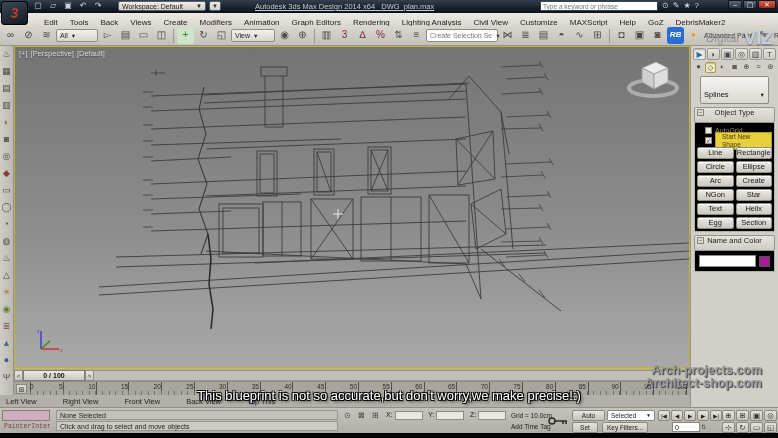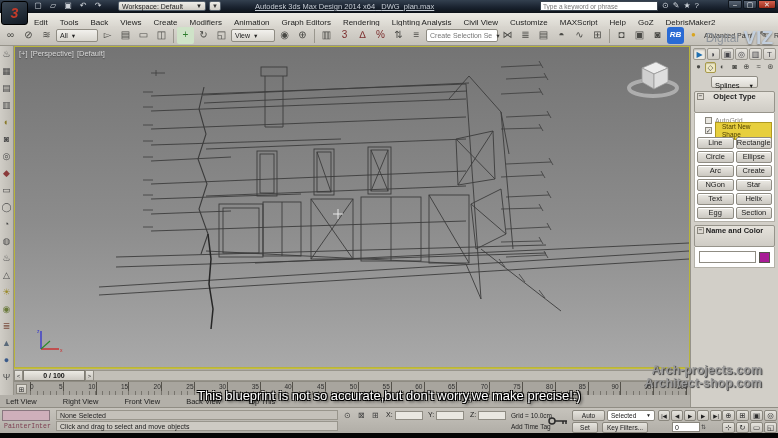--- a/index.html
+++ b/index.html
@@ -27,21 +27,21 @@
   .tb-icons { position:absolute; left:662px; top:1px; display:flex; gap:4px; }
   .tb-icons .qi { font-size:8px; color:#cdd3da; line-height:10px; }
   .winbtns { position:absolute; right:2px; top:0; display:flex; gap:1px; }
   .winbtn { width:14px; height:9px; font-size:7px; line-height:8px; text-align:center; color:#eee;
     background:linear-gradient(#5a6675,#2c3642); border:1px solid #10161d; border-radius:0 0 2px 2px; }
   .winbtn.close { background:linear-gradient(#d2614e,#9c2c1c); width:18px; }
 
   
   .menubar { position:absolute; left:0; top:13px; width:778px; height:19px;
     background:linear-gradient(180deg,#ecea e4,#d6d3cc); background:linear-gradient(180deg,#eceae4,#d3d0c9);
-    border-bottom:1px solid #a5a29a; display:flex; align-items:center; padding-left:28px; gap:0; }
+    border-bottom:1px solid #a5a29a; display:flex; align-items:center; padding-left:38px; gap:0; }
   .menu-item { font-size:8px; color:#1c1c1c; padding:0 6px; white-space:nowrap; }
 
   
   .toolbar { position:absolute; left:0; top:26px; width:778px; height:20px;
     background:linear-gradient(180deg,#d9d6cf,#c4c1ba); border-bottom:1px solid #97948b;
     display:flex; align-items:center; padding:0 2px; gap:1px; }
   .tbi { width:17px; height:17px; font-size:10px; line-height:16px; text-align:center; color:#4a4a46;
     border-radius:2px; flex:0 0 auto; }
   .tbsep { width:1px; height:14px; background:#9a978e; margin:0 2px; flex:0 0 auto; }
   .dd { height:13px; background:linear-gradient(#f2f1ed,#d8d5ce); border:1px solid #8f8c83; border-radius:2px;
@@ -69,29 +69,29 @@
   
   .cmdpanel { position:absolute; left:690px; top:46px; width:88px; height:361px;
     background:#d2cfc8; border-left:1px solid #96938a; font-size:8px; }
   .cp-tabs { display:flex; gap:1px; padding:2px 2px 1px 2px; }
   .cp-tab { width:13px; height:12px; font-size:8px; line-height:11px; text-align:center; color:#45454a;
     background:linear-gradient(#e6e4de,#cdcac3); border:1px solid #9a978e; border-radius:2px; }
   .cp-tab.active { background:#efece4; color:#1f6fb0; box-shadow:inset 0 1px 2px rgba(0,0,0,.25); }
   .cp-cats { display:flex; gap:1px; padding:1px 2px 2px 2px; }
   .cp-cat { width:11px; height:11px; font-size:7.5px; line-height:10px; text-align:center; color:#4a4a46; border-radius:2px; }
   .cp-cat.active { background:#efe9c4; border:1px solid #a89a4a; box-shadow:inset 0 1px 1px rgba(0,0,0,.2); }
-  .cp-dd { margin:1px 20px; height:12px; background:linear-gradient(#f4f3ef,#dcd9d2); border:1px solid #8f8c83;
-    border-radius:2px; font-size:7.5px; line-height:10px; padding:4px 3px; color:#111; }
+  .cp-dd { margin:1px 9px; height:12px; background:linear-gradient(#f4f3ef,#dcd9d2); border:1px solid #8f8c83;
+    border-radius:2px; font-size:7.5px; line-height:10px; padding:13px 3px; color:#111; }
   .cp-dd .car { float:right; font-size:5.5px; line-height:10px; }
   .rollout { margin:3px 3px 0 3px; }
-  .roll-head { height:22px; background:linear-gradient(#e6e3dc,#cfccc5); border:1px solid #97948b; border-radius:2px;
-    font-size:7.5px; font-weight:bold; color:#222; text-align:center; line-height:9px; position:relative; }
+  .roll-head { height:16px; background:linear-gradient(#e6e3dc,#cfccc5); border:1px solid #97948b; border-radius:2px;
+    font-size:7.5px; font-weight:normal; color:#222; text-align:center; line-height:9px; position:relative; }
   .roll-head .minus { position:absolute; left:2px; top:1px; width:7px; height:7px; border:1px solid #8a877e;
     font-size:6px; line-height:5px; text-align:center; color:#444; background:#ddd9d2; }
-  .roll-body { border:1px solid #b4b1a8; border-top:none; padding:2px; background:#ffffff; }
+  .roll-body { border:1px solid #b4b1a8; border-top:none; padding:2px; background:#000000; }
   .chk-row { display:flex; align-items:center; gap:3px; height:9px; margin:1px 0 1px 8px; }
   .chk { width:7px; height:7px; border:1px solid #8a877e; background:#e9e7e1; font-size:6px; line-height:6px; text-align:center; color:#333; }
   .chk-label { font-size:7px; color:#8a8780; }
   .chk-label.hl { background:#e7cf3e; color:#4a3c00; border:1px solid #b09a20; padding:0 6px; font-size:6.5px; line-height:8px; }
   .ot-grid { display:grid; grid-template-columns:1fr 1fr; gap:2px; margin-top:2px; }
   .ot-btn { height:12px; font-size:7.5px; color:#1a1a1a; text-align:center; line-height:10px;
     background:linear-gradient(#eceae4,#cbc8c1); border:1px solid #8f8c83; border-radius:2px;
     box-shadow:inset 0 1px 0 #fff; font-family:"Liberation Sans",sans-serif; }
   .nc-row { display:flex; gap:3px; padding:2px; align-items:center; }
   .nc-input { flex:1; height:12px; background:#fff; border:1px solid #8f8c83; }

